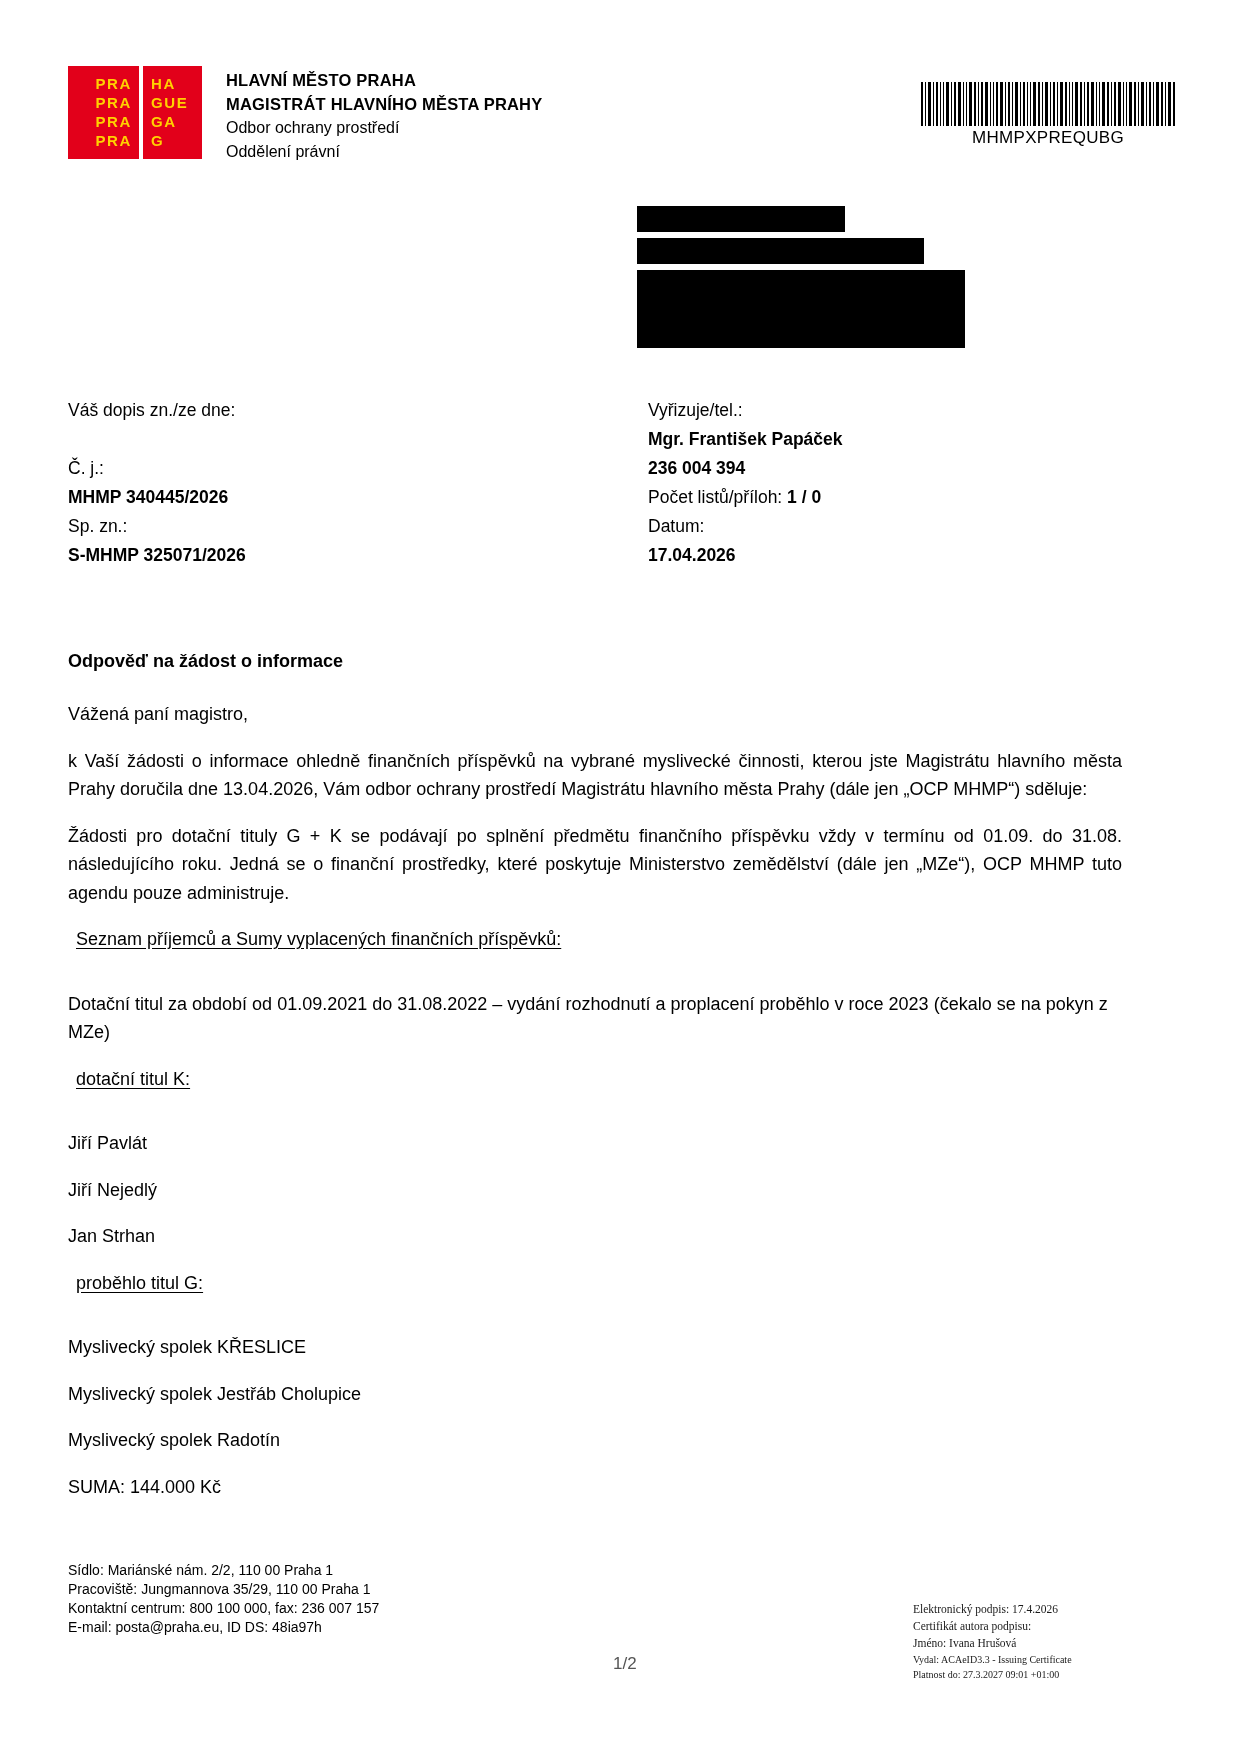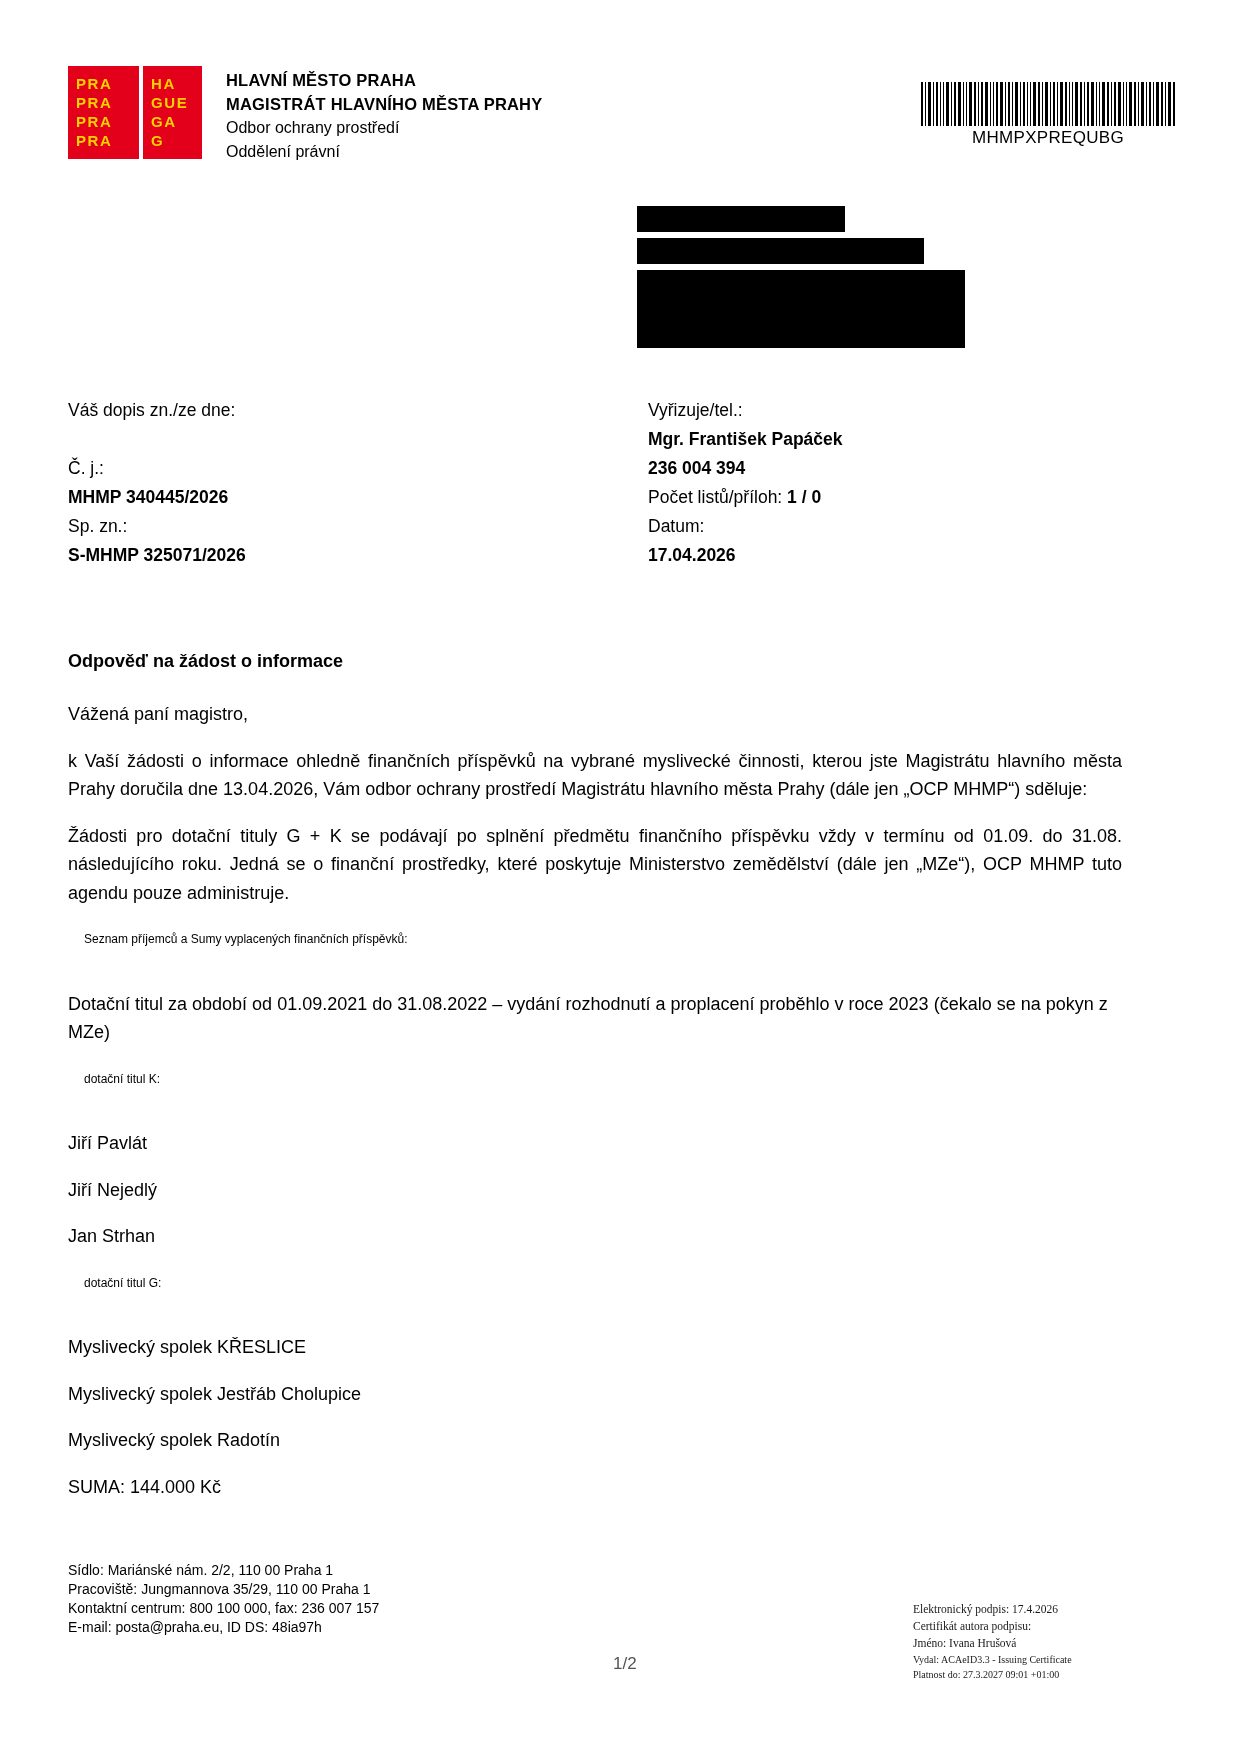--- a/index.html
+++ b/index.html
@@ -35,21 +35,21 @@
     gap: 4px;
     margin-right: 24px;
   }
   .logo-col {
     background: #e2001a;
     padding: 8px 7px 9px 8px;
     display: flex;
     flex-direction: column;
     justify-content: space-between;
   }
-  .logo-col.left { width: 56px; }
+  .logo-col.left { width: 56px; text-align: right; }
   .logo-col.right { width: 44px; }
   .logo-line {
     color: #ffd100;
     font-family: "Liberation Sans", sans-serif;
     font-weight: bold;
     font-size: 15px;
     line-height: 19px;
     letter-spacing: 1.6px;
     white-space: nowrap;
   }
@@ -144,23 +144,24 @@
     text-align: justify;
     text-justify: inter-word;
   }
   .para.nojust { text-align: left; }
   .name-line {
     font-size: 18px;
     line-height: 28.5px;
     margin: 0 0 18px 0;
   }
   .u-head {
-    font-size: 12px;
+    font-size: 18px;
     line-height: 28.5px;
-    margin: 0 0 18px 16px;
+    margin: 0 0 18px 8px;
+    text-decoration: underline;
     text-underline-offset: 3px;
     display: inline-block;
   }
   .u-wrap { margin: 0 0 18px 0; }
 
   
   .footer {
     position: absolute;
     left: 68px;
     top: 1561px;
@@ -336,21 +337,21 @@
       <span class="u-head">Seznam příjemců a Sumy vyplacených finančních příspěvků:</span>
     </div>
     <p class="para nojust">Dotační titul za období od 01.09.2021 do 31.08.2022 – vydání rozhodnutí a proplacení proběhlo v roce 2023 (čekalo se na pokyn z MZe)</p>
     <div class="u-wrap">
       <span class="u-head">dotační titul K:</span>
     </div>
     <p class="name-line">Jiří Pavlát</p>
     <p class="name-line">Jiří Nejedlý</p>
     <p class="name-line">Jan Strhan</p>
     <div class="u-wrap">
-      <span class="u-head">dotační titul G:</span>
+      <span class="u-head">proběhlo titul G:</span>
     </div>
     <p class="name-line">Myslivecký spolek KŘESLICE</p>
     <p class="name-line">Myslivecký spolek Jestřáb Cholupice</p>
     <p class="name-line">Myslivecký spolek Radotín</p>
     <p class="name-line">SUMA: 144.000 Kč</p>
   </div>
 
   <div class="footer">
     <div class="footer-line">Sídlo: Mariánské nám. 2/2, 110 00 Praha 1</div>
     <div class="footer-line">Pracoviště: Jungmannova 35/29, 110 00 Praha 1</div>

